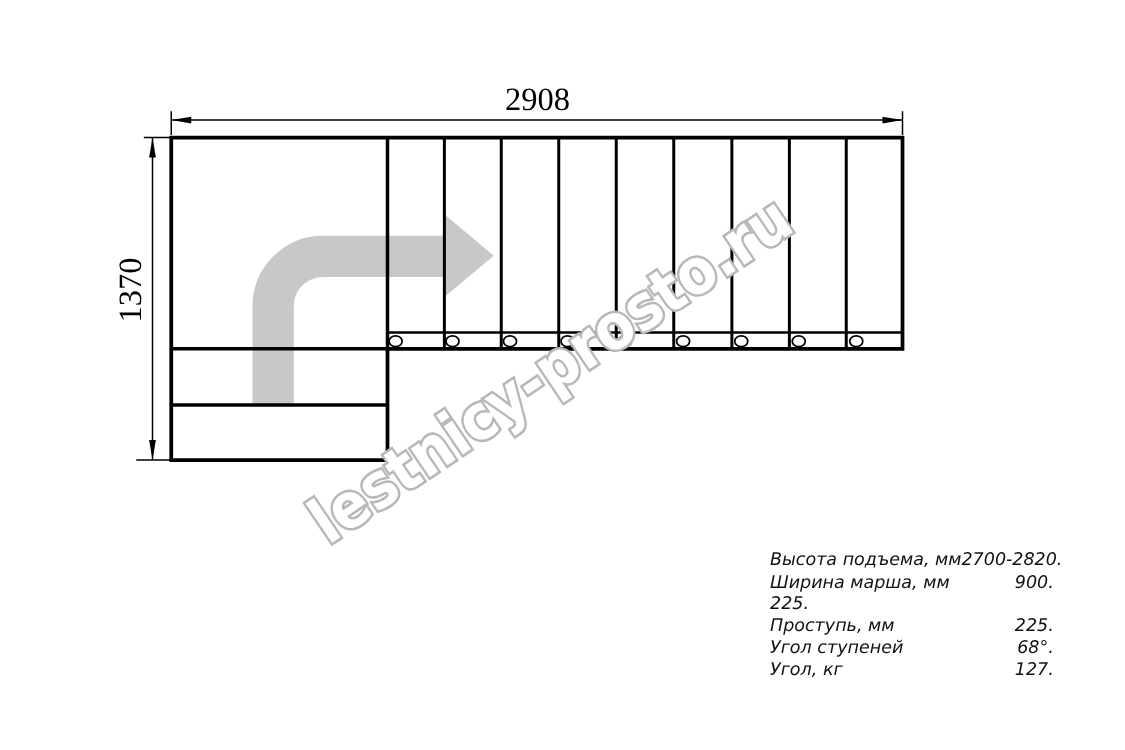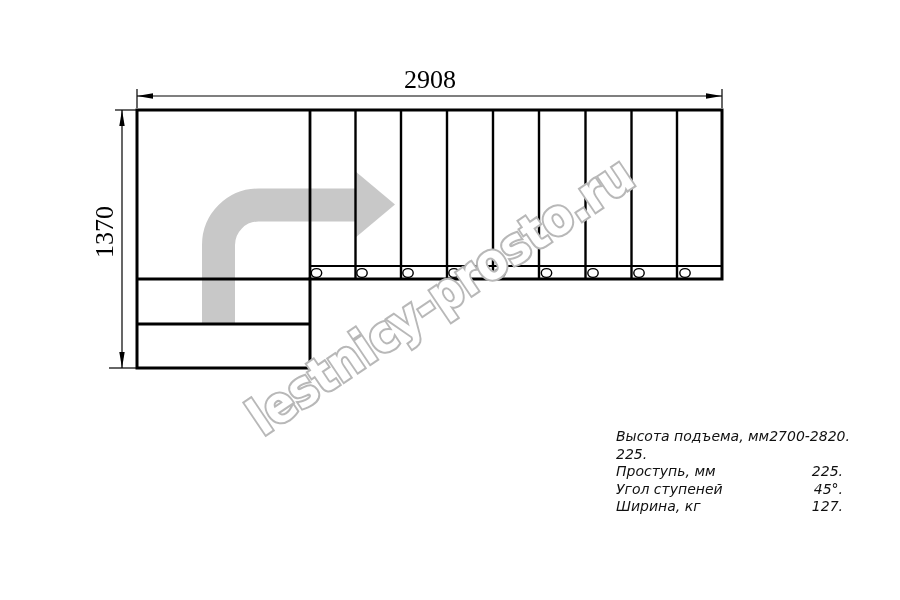--- a/index.html
+++ b/index.html
@@ -27,21 +27,21 @@
     font-weight: bold;
     font-size: 50px;
     fill: #ffffff;
     stroke: #b8b8b8;
     stroke-width: 4.2px;
     paint-order: stroke fill;
   }
   .specs {
     position: absolute;
     left: 616px;
-    top: 428px;
+    top: 440px;
     width: 227px;
     font-family: "DejaVu Sans", sans-serif;
     font-style: italic;
     font-size: 14px;
     line-height: 17.6px;
     color: #111111;
   }
   .spec-row {
     display: flex;
     justify-content: space-between;
@@ -113,29 +113,33 @@
 
     <text class="watermark-text" text-anchor="middle" transform="translate(450,310) rotate(-34)" textLength="452" lengthAdjust="spacingAndGlyphs">lestnicy-prosto.ru</text>
   </svg>
 
   <div class="specs">
     <div class="spec-row">
       <span class="spec-label">Высота подъема, мм</span>
       <span class="spec-value">2700-2820.</span>
     </div>
     <div class="spec-row">
+      <span class="spec-label">Ширина марша, мм</span>
+      <span class="spec-value">900.</span>
+    </div>
+    <div class="spec-row">
       <span class="spec-value">225.</span>
     </div>
     <div class="spec-row">
       <span class="spec-label">Проступь, мм</span>
       <span class="spec-value">225.</span>
     </div>
     <div class="spec-row">
       <span class="spec-label">Угол ступеней</span>
-      <span class="spec-value">45°.</span>
+      <span class="spec-value">68°.</span>
     </div>
     <div class="spec-row">
-      <span class="spec-label">Ширина, кг</span>
+      <span class="spec-label">Угол, кг</span>
       <span class="spec-value">127.</span>
     </div>
   </div>
 
 </div>
 
 </body></html>

